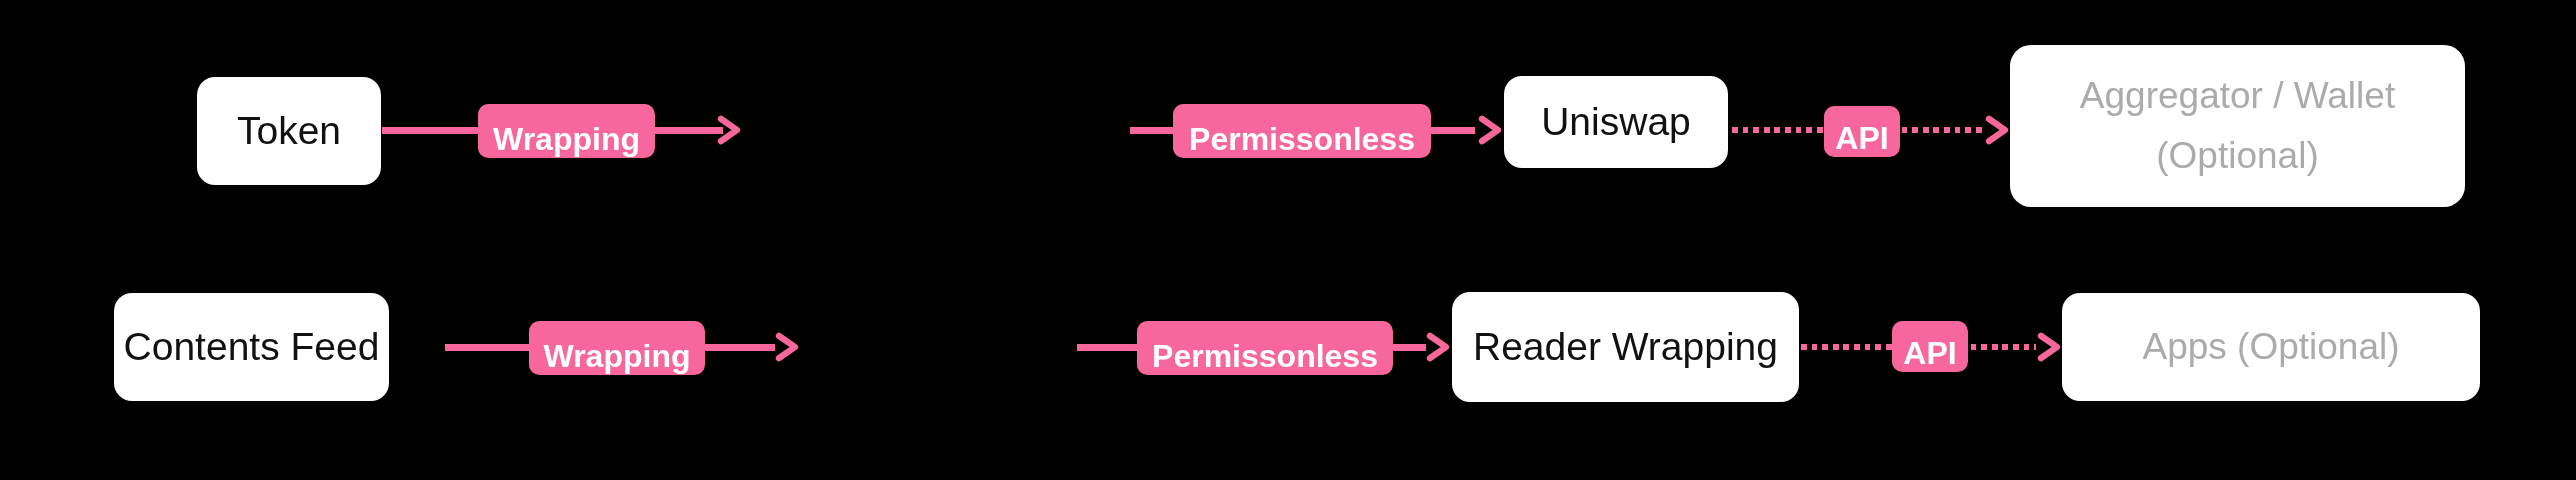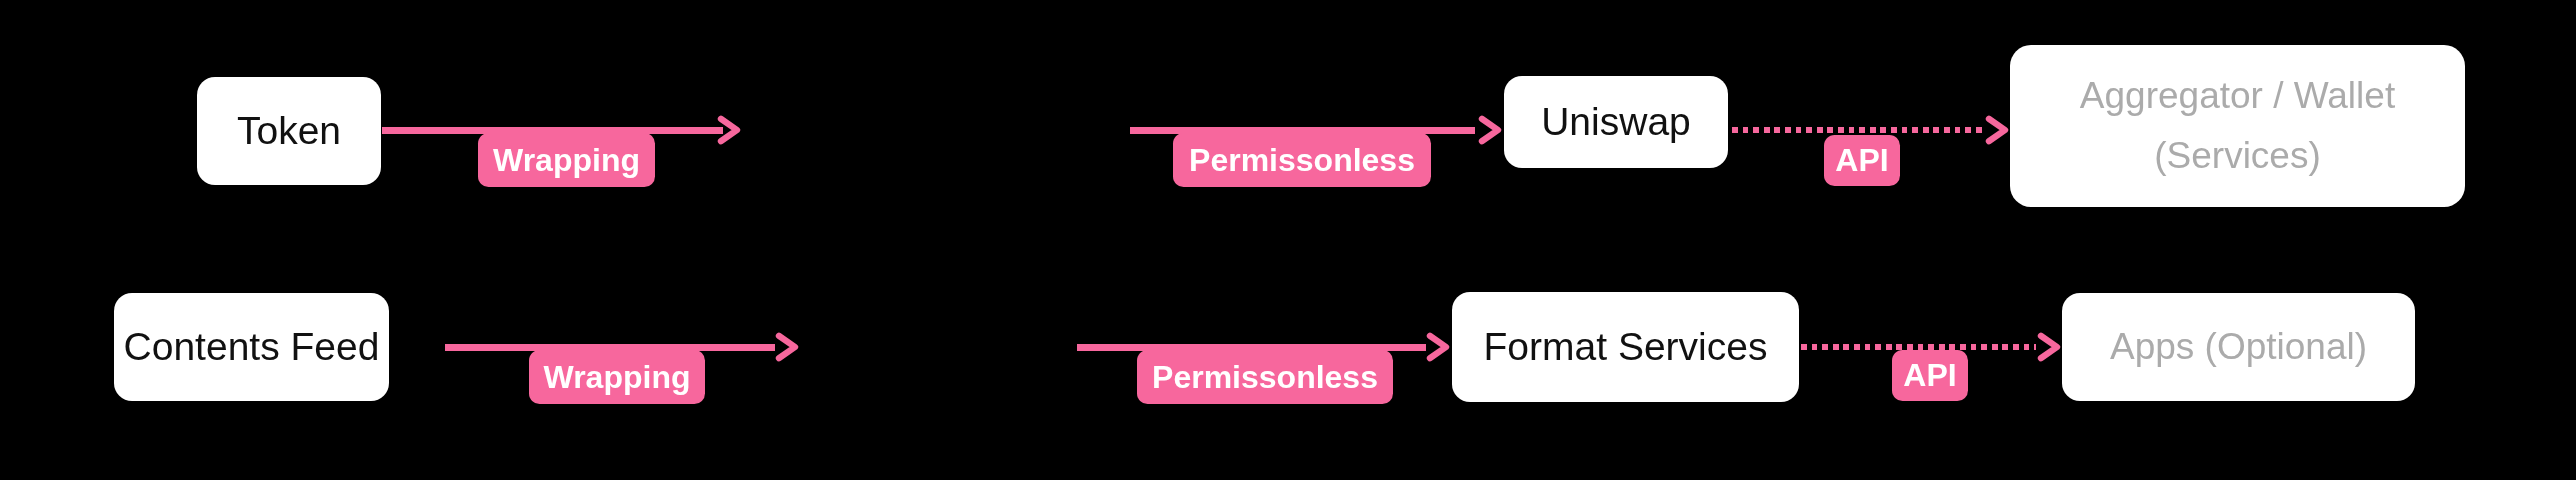--- a/index.html
+++ b/index.html
@@ -39,28 +39,27 @@
     color: var(--optional_text);
     font-size: 37px;
     line-height: 60px;
   }
 
   .pill {
     position: absolute;
     background: var(--accent);
     border-radius: 10.6px;
     display: flex;
-    align-items: center;
+    align-items: flex-end;
     justify-content: center;
     color: var(--label_text);
     font-size: 32px;
     font-weight: bold;
     z-index: 2;
     white-space: nowrap;
-    margin-top: 29px;
   }
 
   .line {
     position: absolute;
     height: 6.5px;
     background: var(--accent);
     z-index: 1;
   }
   .line.dotted {
     height: 5.7px;
@@ -121,21 +120,21 @@
     <span>API</span>
   </div>
 
   <svg class="arrow" style="left:1985px; top:114px" viewBox="0 0 30 40">
     <polyline points="5,6 25,20 5,34"></polyline>
   </svg>
 
   <div class="node big" style="left:2010px; top:45px; width:455px; height:162px">
     <span class="optional-text">
       <span>Aggregator / Wallet</span><br>
-      <span>(Services)</span>
+      <span>(Optional)</span>
     </span>
   </div>
 
   <div class="node" style="left:114px; top:293px; width:275px; height:108px">
     <span>Contents Feed</span>
   </div>
 
   <div class="line" style="left:445px; top:344px; width:330px"></div>
 
   <div class="pill" style="left:529px; top:321px; width:176px; height:54px">
@@ -151,31 +150,31 @@
 
   <div class="pill" style="left:1137px; top:321px; width:256px; height:54px">
     <span>Permissonless</span>
   </div>
 
   <svg class="arrow" style="left:1426px; top:331px" viewBox="0 0 30 40">
     <polyline points="5,6 25,20 5,34"></polyline>
   </svg>
 
   <div class="node" style="left:1452px; top:292px; width:347px; height:110px">
-    <span>Format Services</span>
+    <span>Reader Wrapping</span>
   </div>
 
   <div class="line dotted" style="left:1801px; top:344px; width:235px"></div>
 
   <div class="pill" style="left:1892px; top:321px; width:76px; height:51px">
     <span>API</span>
   </div>
 
   <svg class="arrow" style="left:2037px; top:331px" viewBox="0 0 30 40">
     <polyline points="5,6 25,20 5,34"></polyline>
   </svg>
 
-  <div class="node" style="left:2062px; top:293px; width:353px; height:108px">
+  <div class="node" style="left:2062px; top:293px; width:418px; height:108px">
     <span class="optional-text">Apps (Optional)</span>
   </div>
 
 </div>
 
 
 </body></html>

